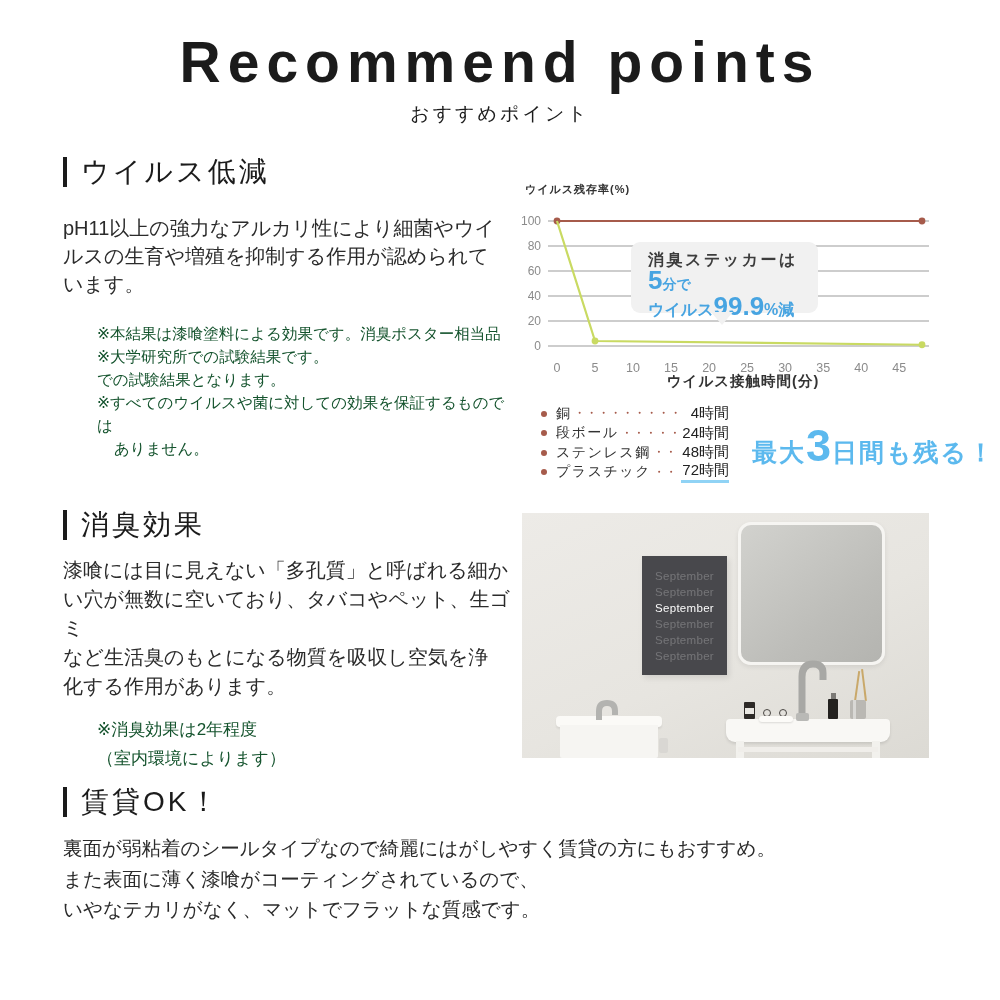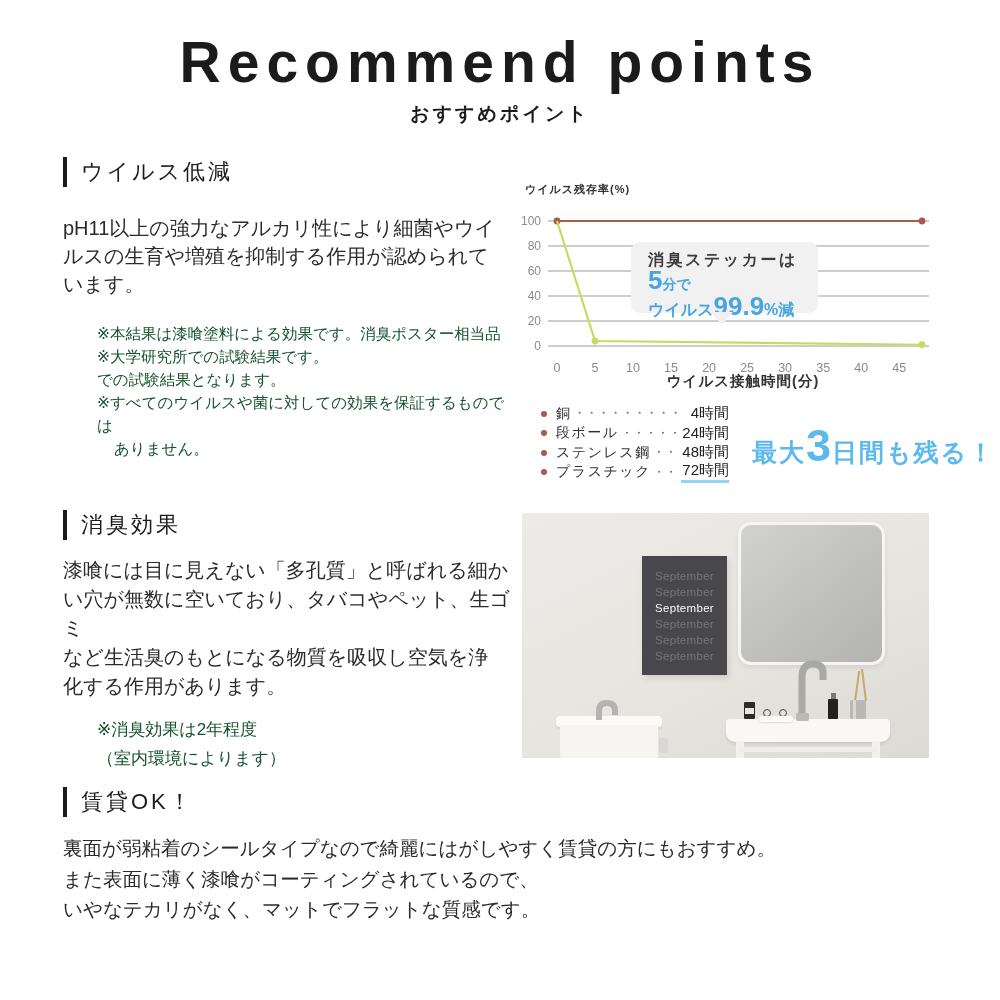--- a/index.html
+++ b/index.html
@@ -3,25 +3,25 @@
 <meta charset="utf-8">
 <style>
   html,body{margin:0;padding:0;background:#fff;}
   .page{position:relative;width:1000px;height:1000px;background:#ffffff;overflow:hidden;
         font-family:"Liberation Sans","DejaVu Sans",sans-serif;color:#222;}
 
   
   .title{position:absolute;top:32px;left:0;right:0;text-align:center;
          font-size:57px;font-weight:700;letter-spacing:7px;color:#1b1b1b;line-height:60px;}
   .subtitle{position:absolute;top:101px;left:0;right:0;text-align:center;
-            font-size:19px;letter-spacing:3px;color:#1b1b1b;font-weight:bold;}
+            font-size:19px;letter-spacing:3px;color:#1b1b1b;}
 
   
   .sec{position:absolute;left:63px;}
-  .sec-head{display:flex;align-items:center;gap:14px;font-size:22px;letter-spacing:3px;
+  .sec-head{display:flex;align-items:center;gap:14px;font-size:28px;letter-spacing:3px;
             color:#1b1b1b;font-weight:500;line-height:32px;}
   .sec-bar{width:4px;height:30px;background:#1b1b1b;flex:0 0 auto;}
   .sec-body{font-size:20px;line-height:28px;color:#2b2b2b;}
   .sec-notes{font-size:15.5px;line-height:23px;color:#14532d;margin-left:34px;}
   .note-indent{padding-left:17px;}
 
   #sec-virus{top:156px;width:452px;}
   #sec-virus .sec-body{margin-top:26px;}
   #sec-virus .sec-notes{margin-top:24px;}
 

